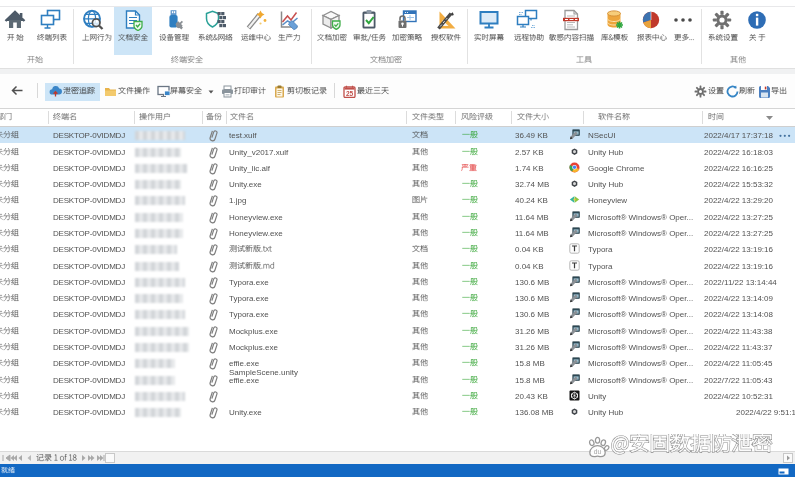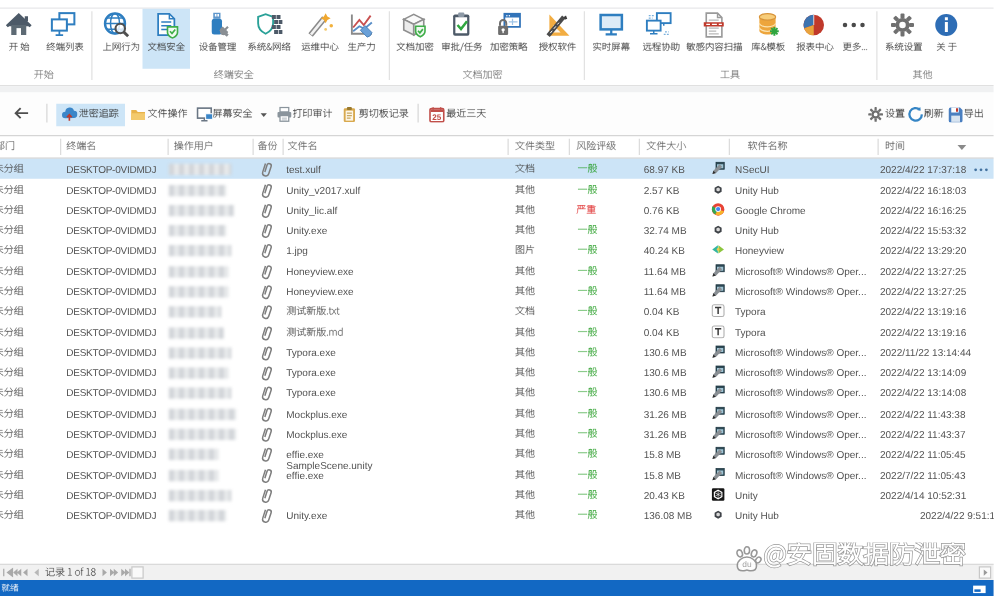--- a/index.html
+++ b/index.html
@@ -595,29 +595,29 @@
       <use href="#g6587" x="0"></use>
       <use href="#g6863" x="1000"></use>
     </g>
   </svg>
 <svg class="z" style="left:462.0px;top:131.0px;" width="17" height="10">
     <g transform="translate(0,6.40) scale(0.008000,-0.008000)" fill="#2aa02a" stroke="#2aa02a" stroke-width="26" paint-order="stroke">
       <use href="#g4e00" x="0"></use>
       <use href="#g822c" x="1000"></use>
     </g>
   </svg>
-<div class="t" style="left:515px;top:131px">68.97 KB</div>
+<div class="t" style="left:515px;top:131px">36.49 KB</div>
 <svg class="ic" style="left:569px;top:129px" width="11" height="11" viewBox="0 0 11 11">
     <rect x="3.8" y="0.8" width="6.6" height="5.6" fill="#2e4a56" stroke="#1e3640" stroke-width="0.6"></rect>
     <rect x="4.6" y="2.4" width="5" height="3.2" fill="#9fc4d4"></rect>
     <path d="M1 10.2l0.7-2.6 5-5.2 2 1.9-5 5.2z" fill="#8a8f94"></path>
     <path d="M1 10.2l0.7-2.6 1.9 1.8z" fill="#2e2e2e"></path>
   </svg>
 <div class="t" style="left:588px;top:131px;filter:blur(0.6px)">NSecUI</div>
-<div class="t" style="left:704px;top:131px">2022/4/22 17:37:18</div>
+<div class="t" style="left:704px;top:131px">2022/4/17 17:37:18</div>
 <svg class="z" style="left:-5.0px;top:148.0px;" width="25" height="10">
     <g transform="translate(0,6.40) scale(0.008000,-0.008000)" fill="#4a4a4a" stroke="#4a4a4a" stroke-width="24" paint-order="stroke">
       <use href="#g672a" x="0"></use>
       <use href="#g5206" x="1000"></use>
       <use href="#g7ec4" x="2000"></use>
     </g>
   </svg>
 <div class="t" style="left:53px;top:148px;letter-spacing:-0.2px">DESKTOP-0VIDMDJ</div>
 <div class="a" style="left:135px;top:148px;width:46px;height:9px;background:repeating-linear-gradient(90deg,#d2d5d9 0 4px,#e7e9eb 4px 8px);filter:blur(1.3px)"></div>
 <svg class="ic" style="left:207px;top:146px" width="13" height="13" viewBox="0 0 13 13">
@@ -663,21 +663,21 @@
       <use href="#g5176" x="0"></use>
       <use href="#g4ed6" x="1000"></use>
     </g>
   </svg>
 <svg class="z" style="left:461.0px;top:164.0px;filter:blur(0.4px)" width="17" height="10">
     <g transform="translate(0,6.40) scale(0.008000,-0.008000)" fill="#e23b3b" stroke="#e23b3b" stroke-width="30" paint-order="stroke">
       <use href="#g4e25" x="0"></use>
       <use href="#g91cd" x="1000"></use>
     </g>
   </svg>
-<div class="t" style="left:515px;top:164px">0.76 KB</div>
+<div class="t" style="left:515px;top:164px">1.74 KB</div>
 <svg class="ic" style="left:569px;top:162px" width="11" height="11" viewBox="0 0 11 11">
     <circle cx="5.5" cy="5.5" r="5" fill="#e84335"></circle>
     <path d="M5.5 5.5L1 3A5 5 0 0 0 3.2 9.6z" fill="#34a853"></path>
     <path d="M5.5 5.5L3.2 9.6A5 5 0 0 0 10.3 7z" fill="#f7b529"></path>
     <circle cx="5.5" cy="5.2" r="2.3" fill="#fff"></circle>
     <circle cx="5.5" cy="5.2" r="1.7" fill="#4285f4"></circle>
   </svg>
 <div class="t" style="left:588px;top:164px">Google Chrome</div>
 <div class="t" style="left:704px;top:164px">2022/4/22 16:16:25</div>
 <svg class="z" style="left:-5.0px;top:180.0px;" width="25" height="10">
@@ -1163,21 +1163,21 @@
       <use href="#g822c" x="1000"></use>
     </g>
   </svg>
 <div class="t" style="left:515px;top:392px">20.43 KB</div>
 <svg class="ic" style="left:569px;top:390px" width="11" height="11" viewBox="0 0 11 11">
     <rect x="0.5" y="0.5" width="10" height="10" rx="1" fill="#161616"></rect>
     <path d="M5.5 2.2l3 1.7v3.4l-3 1.7-3-1.7V3.9z" fill="none" stroke="#fff" stroke-width="0.9"></path>
     <path d="M5.5 2.2v7 M2.5 3.9l6 3.4 M8.5 3.9l-6 3.4" stroke="#fff" stroke-width="0.5"></path>
   </svg>
 <div class="t" style="left:588px;top:392px">Unity</div>
-<div class="t" style="left:704px;top:392px">2022/4/14 10:52:31</div>
+<div class="t" style="left:704px;top:392px">2022/4/22 10:52:31</div>
 <svg class="z" style="left:-5.0px;top:408.0px;" width="25" height="10">
     <g transform="translate(0,6.40) scale(0.008000,-0.008000)" fill="#4a4a4a" stroke="#4a4a4a" stroke-width="24" paint-order="stroke">
       <use href="#g672a" x="0"></use>
       <use href="#g5206" x="1000"></use>
       <use href="#g7ec4" x="2000"></use>
     </g>
   </svg>
 <div class="t" style="left:53px;top:408px;letter-spacing:-0.2px">DESKTOP-0VIDMDJ</div>
 <div class="a" style="left:135px;top:408px;width:46px;height:9px;background:repeating-linear-gradient(90deg,#d2d5d9 0 4px,#e7e9eb 4px 8px);filter:blur(1.3px)"></div>
 <svg class="ic" style="left:207px;top:406px" width="13" height="13" viewBox="0 0 13 13">

